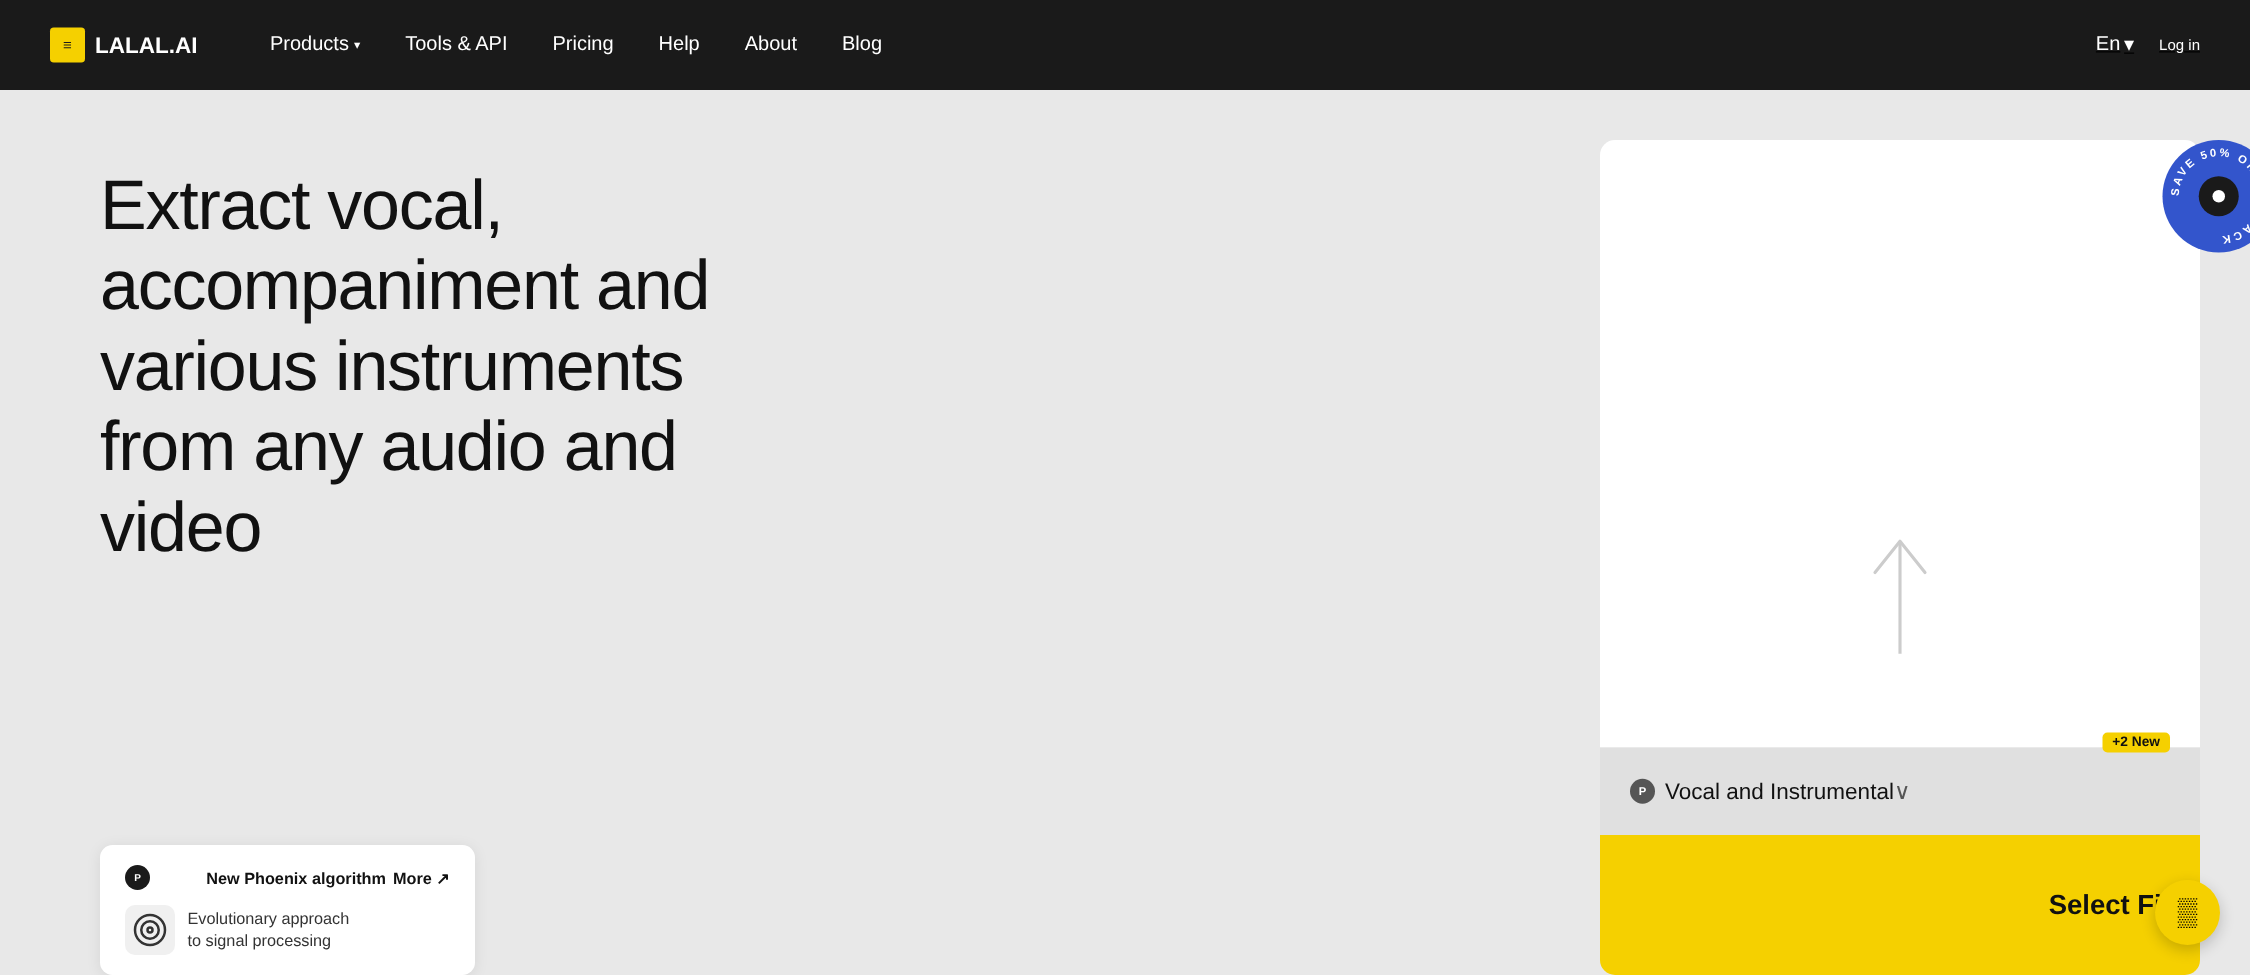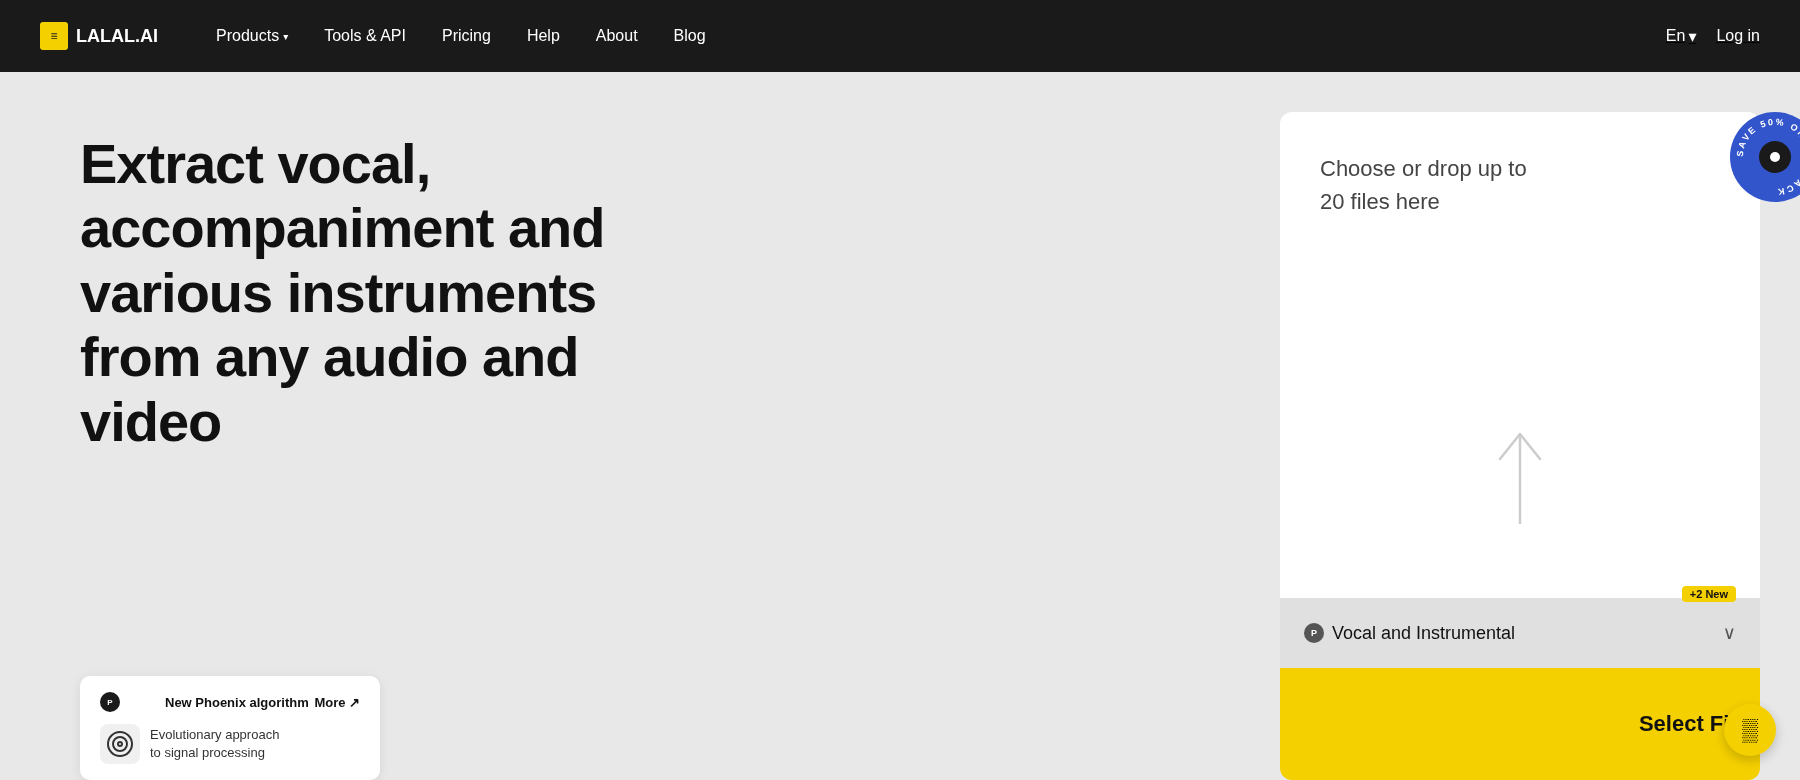--- a/index.html
+++ b/index.html
@@ -22,36 +22,36 @@
       border-radius: 3px;
     }
     .nav-links { display: flex; align-items: center; gap: 0; flex: 1; }
     .nav-link {
       color: #fff; text-decoration: none; font-size: 16px; padding: 0 18px; height: 72px;
       display: flex; align-items: center; gap: 4px; cursor: pointer; white-space: nowrap;
     }
     .nav-chevron { font-size: 10px; }
     .nav-right { display: flex; align-items: center; gap: 20px; margin-left: auto; text-decoration: underline; }
     .nav-lang { color: #fff; font-size: 16px; display: flex; align-items: center; gap: 3px; cursor: pointer; }
-    .nav-login { color: #fff; font-size: 16px; text-decoration: none; cursor: pointer; }
+    .nav-login { color: #fff; font-size: 12px; text-decoration: none; cursor: pointer; }
 
     
     .main-content {
       display: flex; height: 708px;
       background: #e8e8e8;
     }
 
     
     .left-panel {
       flex: 1; padding: 60px 60px 40px 80px;
       display: flex; flex-direction: column; justify-content: flex-start;
       position: relative;
     }
     .hero-title {
-      font-size: 56px; font-weight: 700; line-height: 1.15; color: #111;
+      font-size: 56px; font-weight: 400; line-height: 1.15; color: #111;
       max-width: 580px; margin-bottom: 30px;
       letter-spacing: -1px;
     }
     .hero-subtitle {
       font-size: 17px; color: #333; line-height: 1.5; max-width: 480px;
       margin-bottom: auto;
     }
     .hero-subtitle u { text-decoration: underline; }
 
     
@@ -94,21 +94,21 @@
     }
     .drop-text { font-size: 22px; color: #444; line-height: 1.5; max-width: 220px; }
     .upload-arrow {
       position: absolute; bottom: 40px; left: 50%; transform: translateX(-50%);
     }
 
     
     .selector-row {
       background: #e0e0e0; border-radius: 0;
       padding: 0 24px; height: 70px;
-      display: flex; align-items: center; justify-content: space-between;
+      display: flex; align-items: center; 
       position: relative;
     }
     .new-badge {
       position: absolute; top: -12px; right: 24px;
       background: #f5d000; color: #111; font-size: 11px; font-weight: 700;
       padding: 2px 8px; border-radius: 4px;
     }
     .selector-label { font-size: 18px; color: #111; display: flex; align-items: center; gap: 8px; }
     .selector-p-badge {
       width: 20px; height: 20px; border-radius: 50%; background: #555;
@@ -229,21 +229,20 @@
         <text fill="white" font-size="9" font-weight="bold" letter-spacing="2">
           <textPath href="#circle-top" startOffset="0%">SAVE 50% ON PRO PACK</textPath>
         </text>
       </svg>
       <div class="pro-pack-inner">
         <div class="pro-pack-dot"></div>
       </div>
     </div>
 
     <div class="drop-area">
-      <p class="drop-text">Choose or drop up to 20 files here</p>
       <div class="upload-arrow">
         <svg width="70" height="130" viewBox="0 0 70 130" fill="none">
 
           <line x1="35" y1="10" x2="35" y2="100" stroke="#ccc" stroke-width="2.5"></line>
 
           <polyline points="15,35 35,10 55,35" stroke="#ccc" stroke-width="2.5" fill="none" stroke-linejoin="round" stroke-linecap="round"></polyline>
         </svg>
       </div>
     </div>
 

